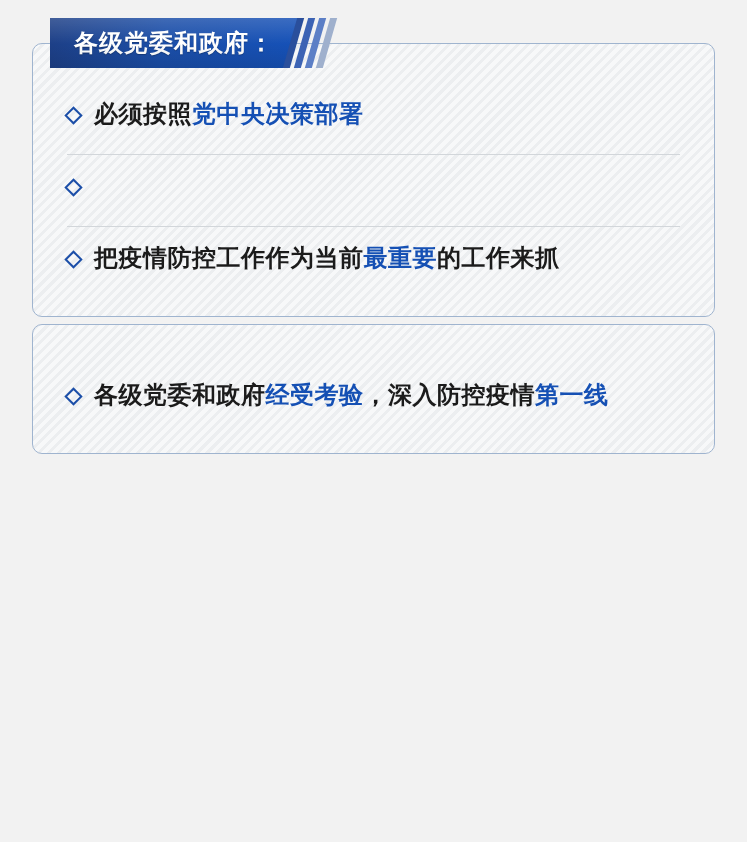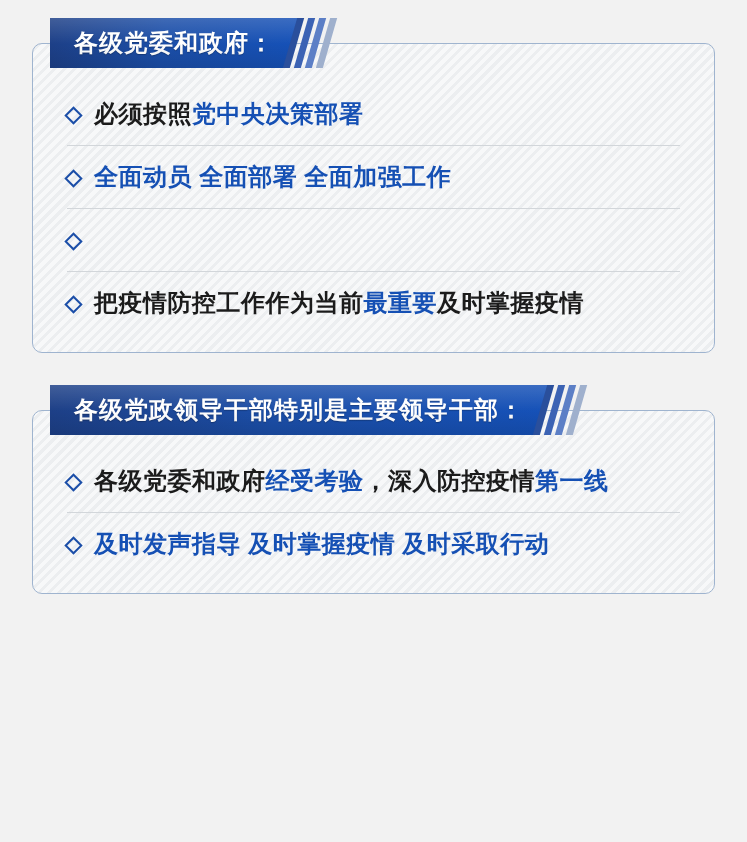--- a/index.html
+++ b/index.html
@@ -92,21 +92,21 @@
   .banner-slashes span.l4 { background: #9fb0cd; }
 
   
   .list {
     padding: 14px 34px 18px 34px;
   }
   .item {
     display: flex;
     align-items: center;
     border-bottom: 1px solid #d2d6da;
-    padding: 13px 0 13px 0;
+    padding: 13px 0 22px 0;
     min-height: 36px;
     text-align: right;
   }
   .item:last-child {
     border-bottom: none;
   }
   .bullet {
     flex: 0 0 auto;
     width: 13px;
     height: 13px;
@@ -156,51 +156,34 @@
       </div>
     </div>
     <div class="section-body" style="margin-top:-25px; padding-top:25px;">
       <div class="list">
         <div class="item">
           <span class="bullet"></span>
           <span class="text"><span>必须按照</span><span class="hl">党中央决策部署</span></span>
         </div>
         <div class="item">
           <span class="bullet"></span>
-          <span class="text all-blue"><span>全面动员  全面部署  全面加强工作</span></span>
         </div>
         <div class="item">
           <span class="bullet"></span>
-        </div>
-        <div class="item">
-          <span class="bullet"></span>
-          <span class="text"><span>把疫情防控工作作为当前</span><span class="hl">最重要</span><span>及时掌握疫情</span></span>
+          <span class="text"><span>把疫情防控工作作为当前</span><span class="hl">最重要</span><span>的工作来抓</span></span>
         </div>
       </div>
     </div>
   </div>
 
   <div class="gap"></div>
 
   <div class="section">
-    <div class="banner-wrap">
-      <div class="banner">各级党政领导干部特别是主要领导干部：</div>
-      <div class="banner-slashes">
-        <span class="l1"></span>
-          <span class="l2"></span>
-          <span class="l3"></span>
-          <span class="l4"></span>
-      </div>
-    </div>
     <div class="section-body" style="margin-top:-25px; padding-top:25px;">
       <div class="list">
         <div class="item">
           <span class="bullet"></span>
           <span class="text"><span>各级党委和政府</span><span class="hl">经受考验</span><span>，深入防控疫情</span><span class="hl">第一线</span></span>
-        </div>
-        <div class="item">
-          <span class="bullet"></span>
-          <span class="text all-blue"><span>及时发声指导  及时掌握疫情  及时采取行动</span></span>
         </div>
       </div>
     </div>
   </div>
 </div>
 
 </body></html>

